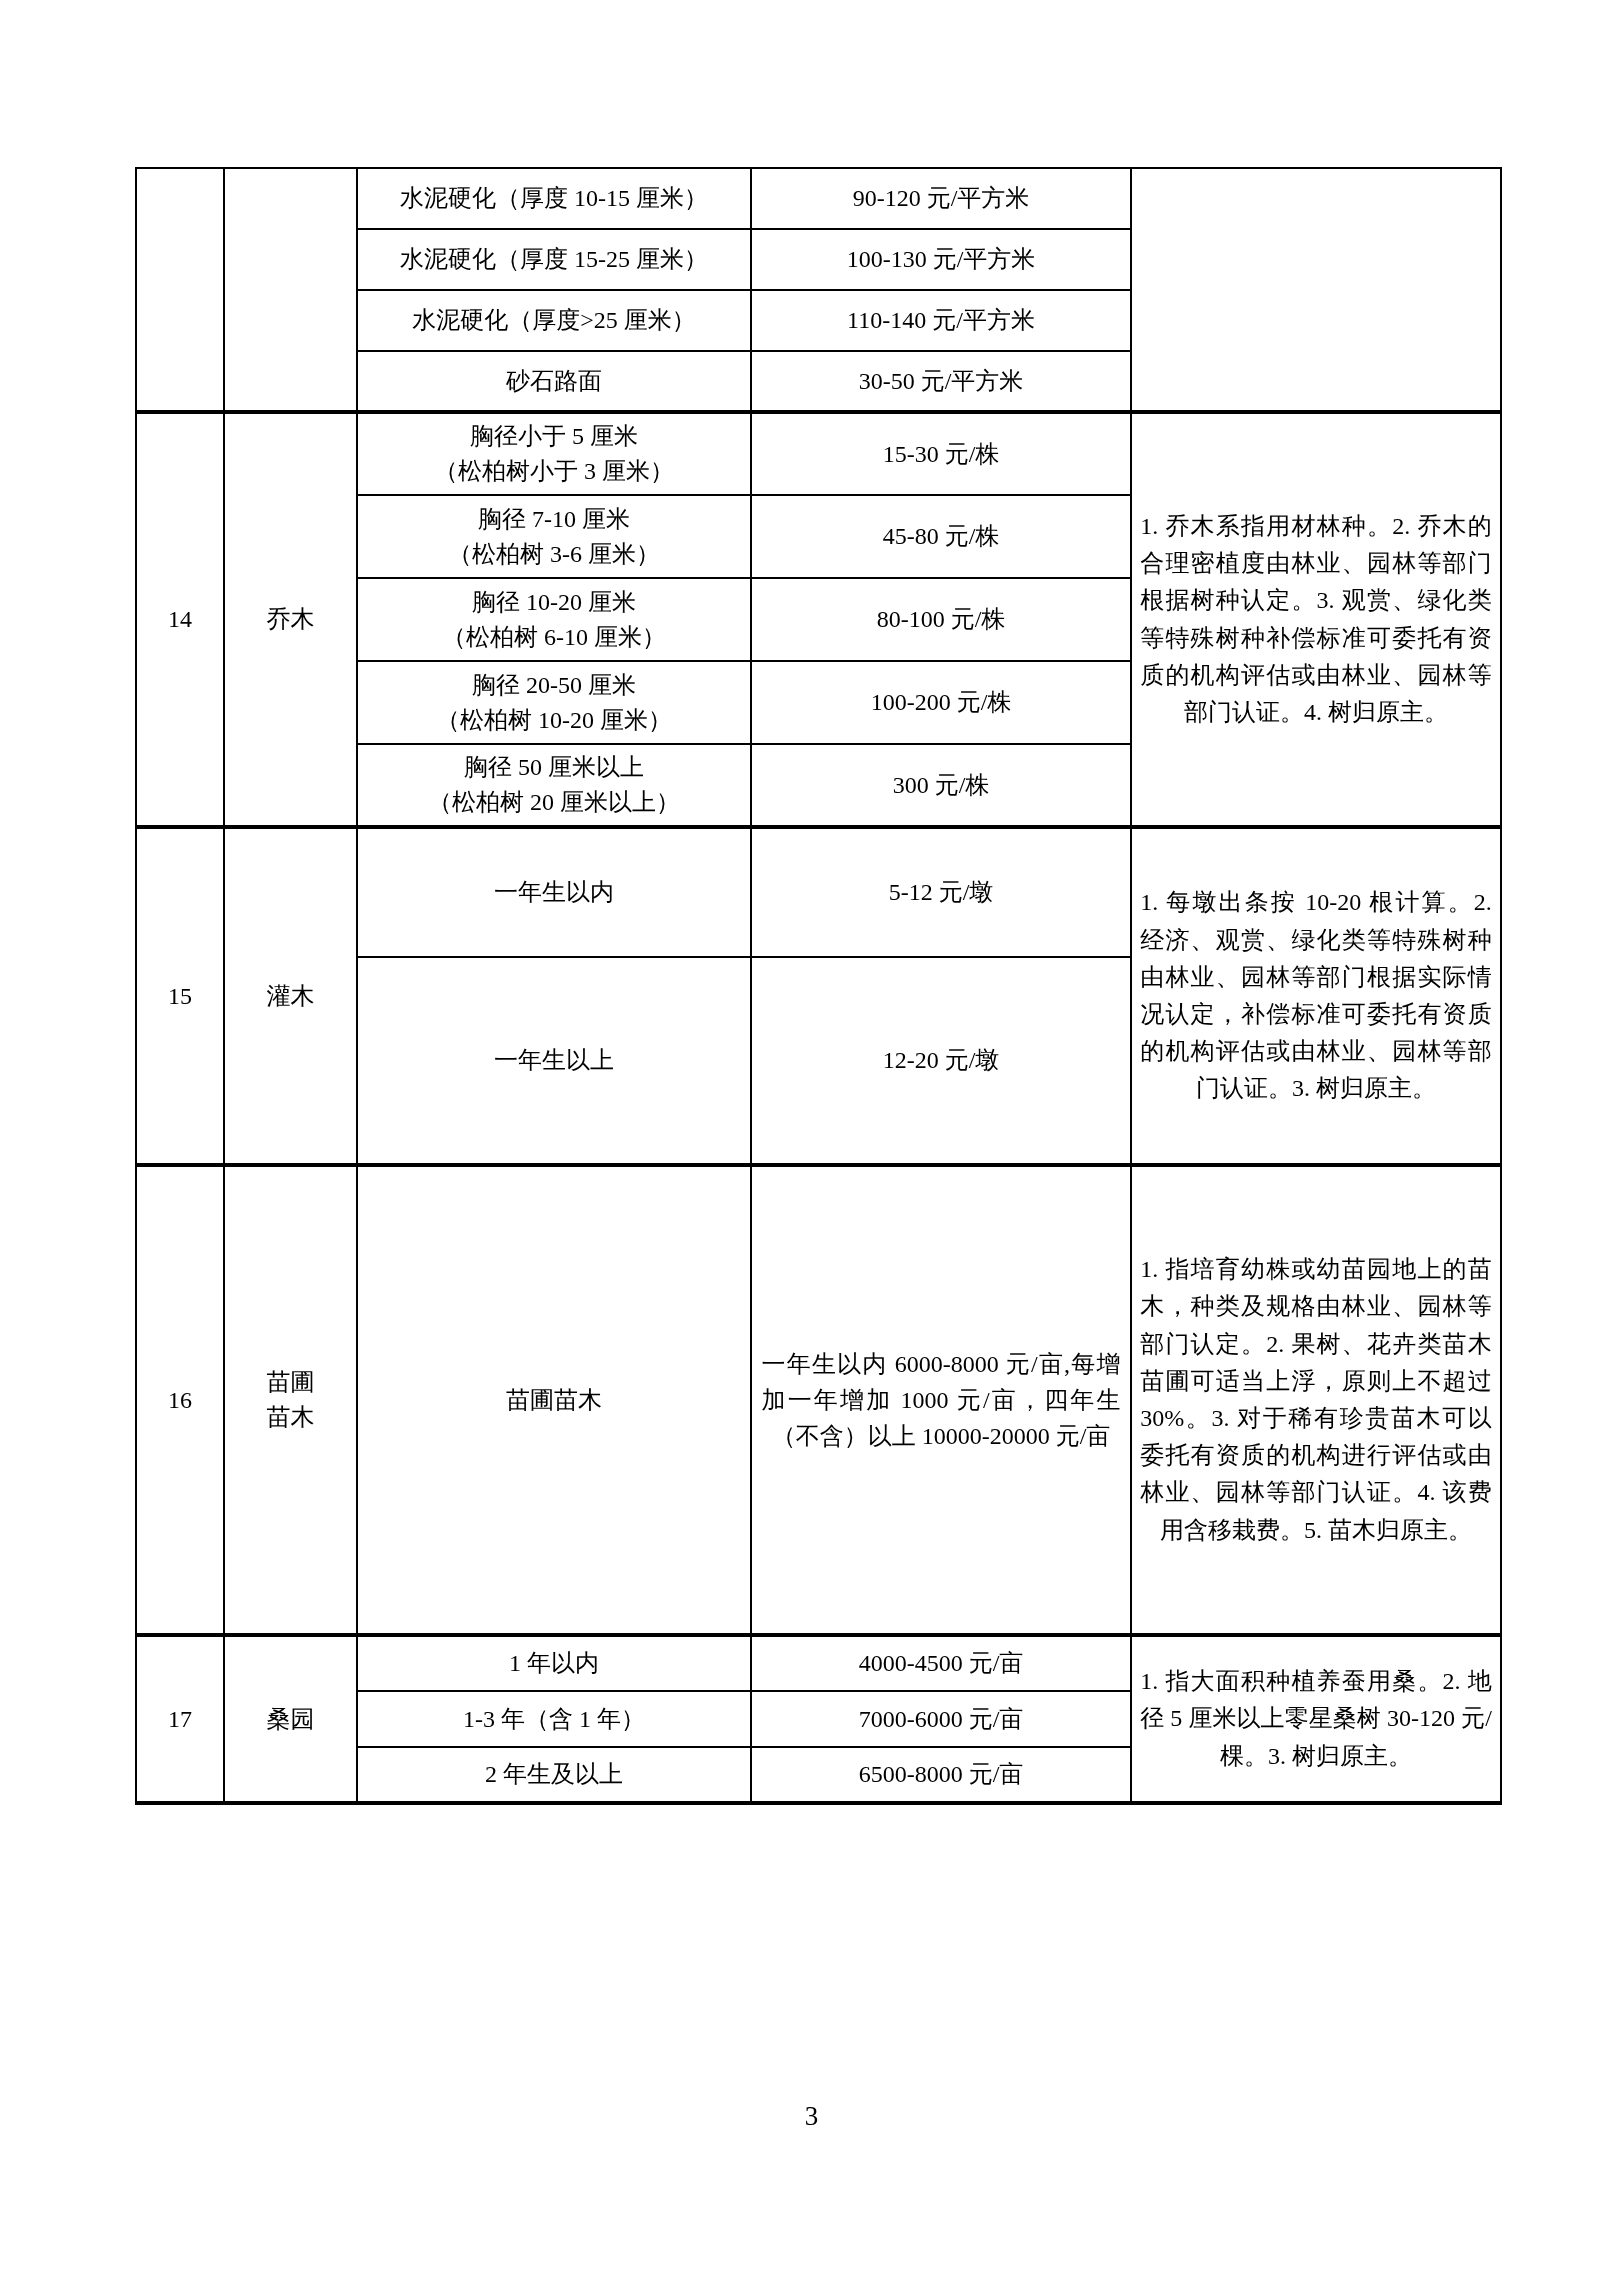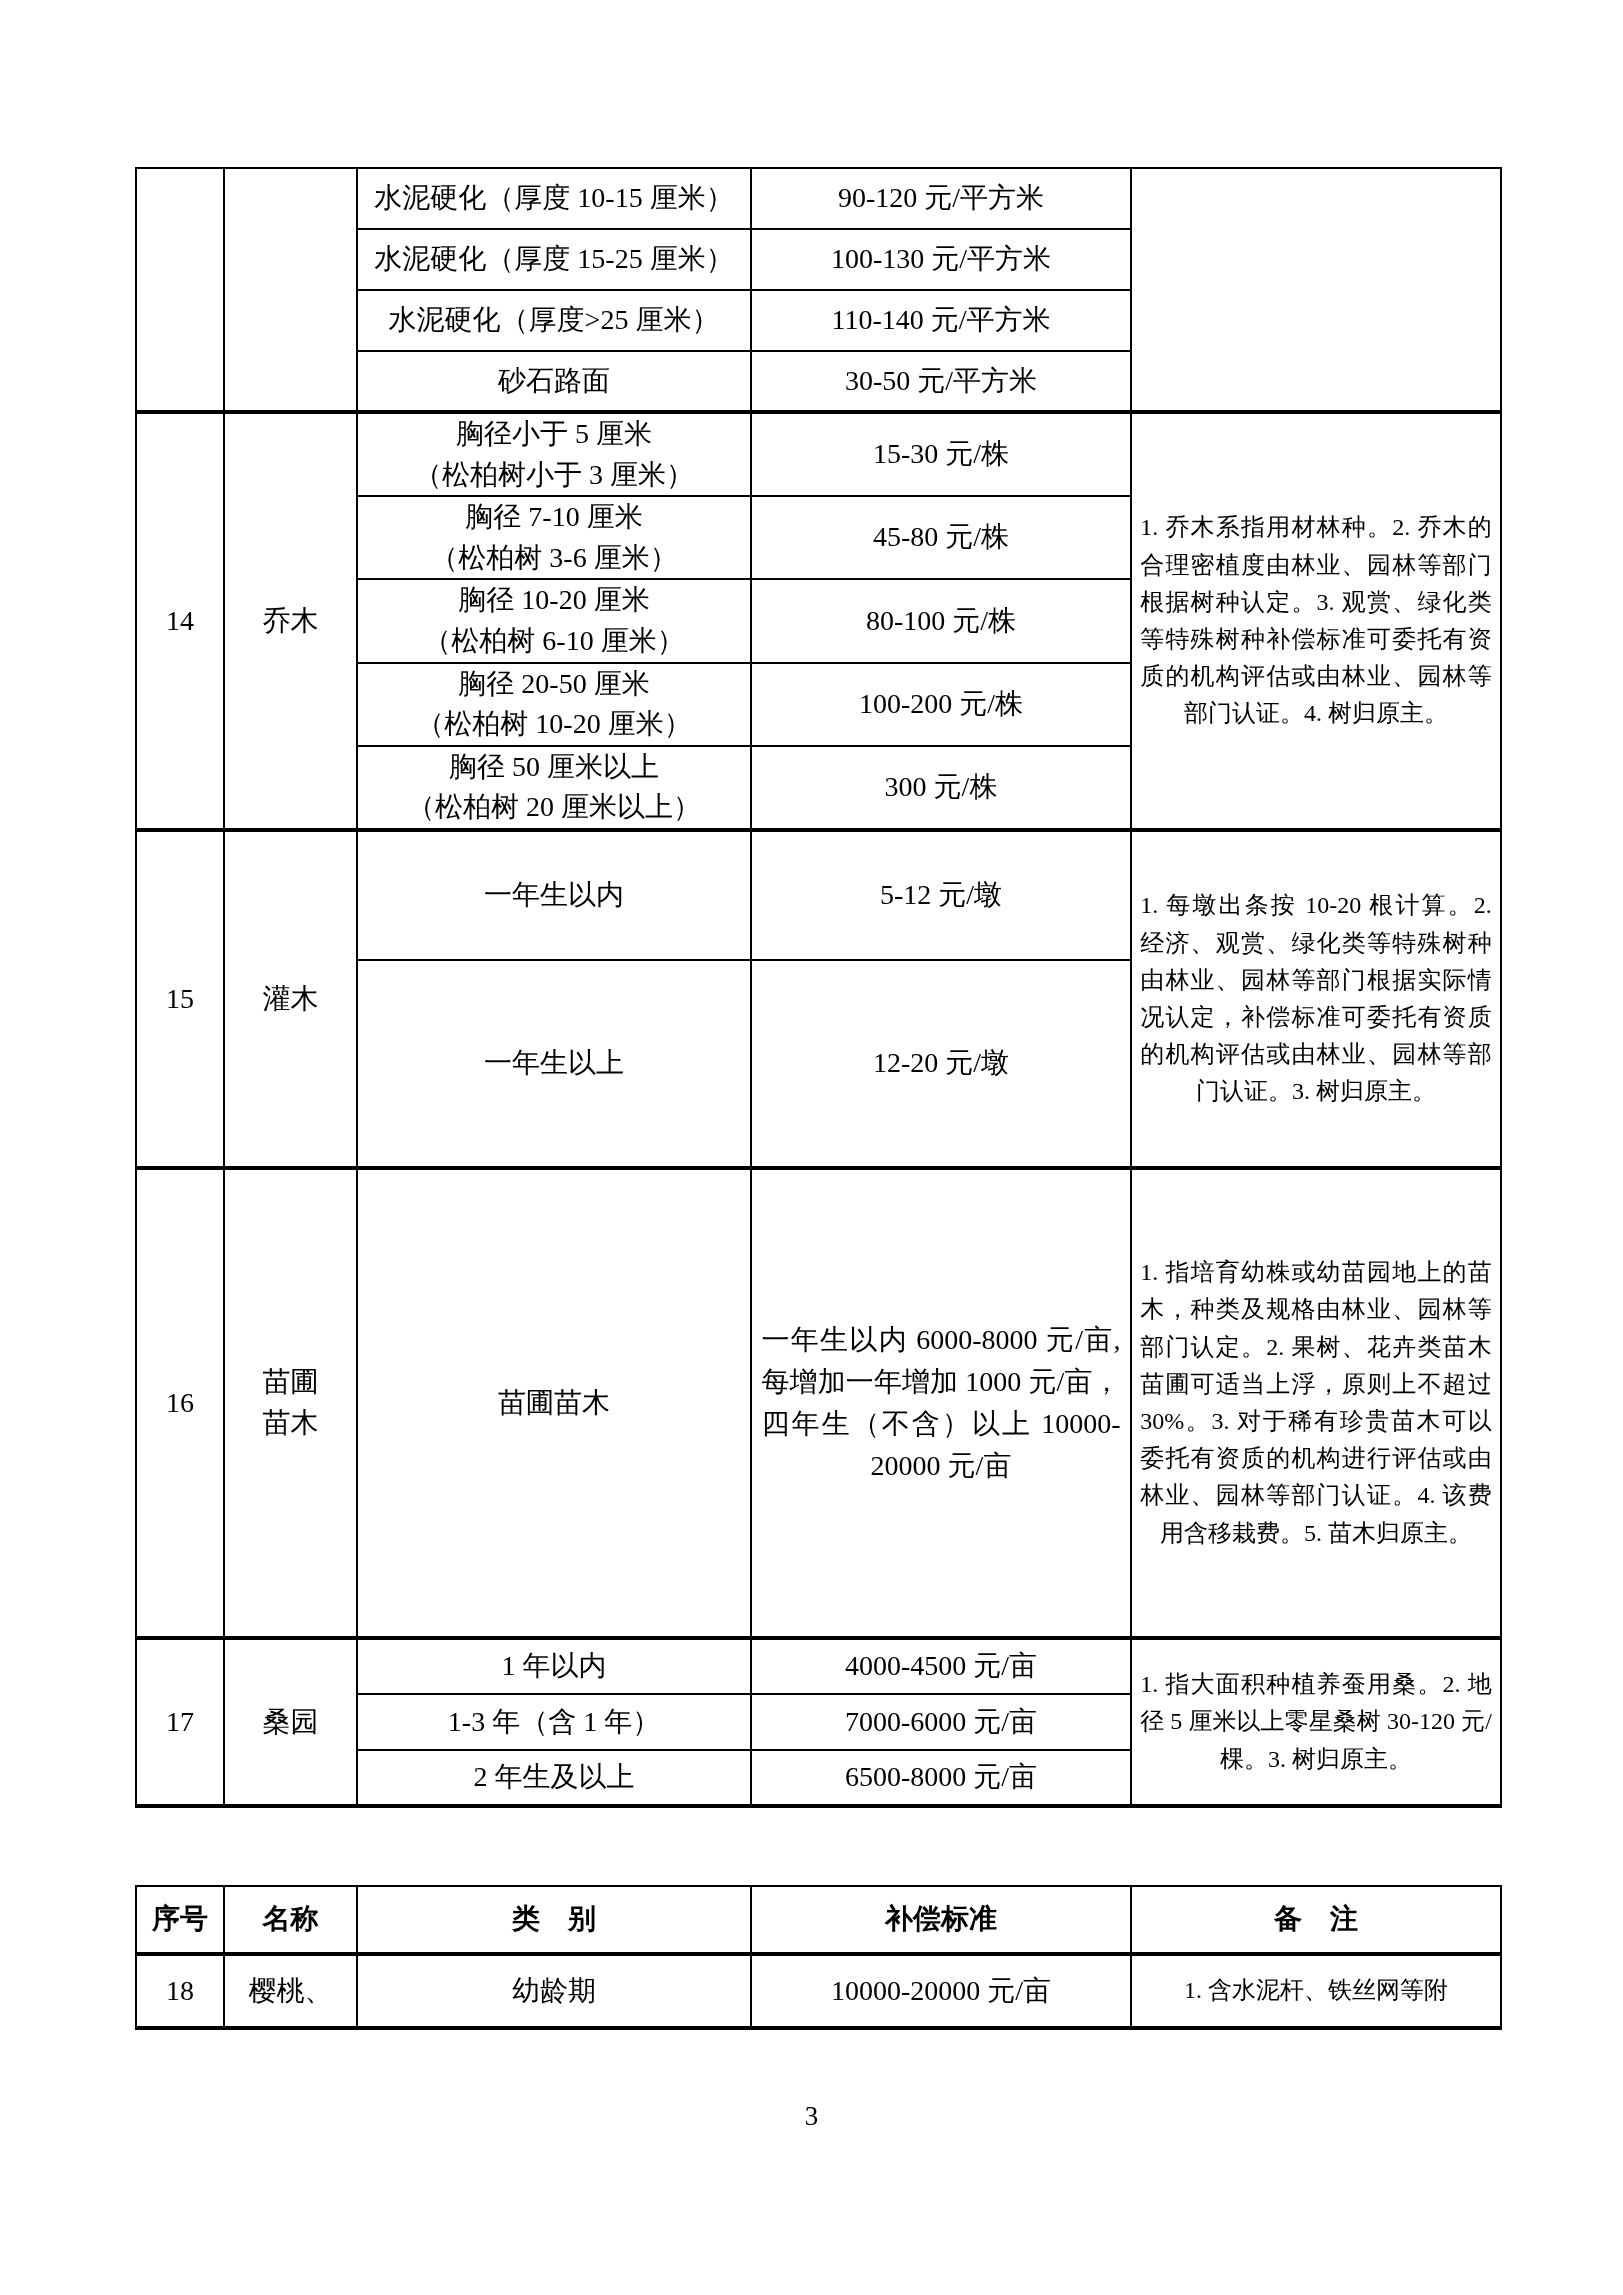--- a/index.html
+++ b/index.html
@@ -20,21 +20,21 @@
     background: #fff;
   }
   #table1 { top: 167px; border-bottom: 4.8px solid #000; }
   #table2 { top: 1885px; border-bottom: 4.8px solid #000; }
   td {
     border: 2px solid #000;
     border-top-width: 2.7px;
     border-bottom-width: 2.7px;
     vertical-align: middle;
     text-align: center;
-    font-size: 28px;
+    font-size: 24px;
     line-height: 1.45;
     padding: 0;
     overflow: hidden;
   }
   tr.major > td { border-top-width: 4.8px; }
   .c-name, .c-cat { white-space: pre-line; }
   .c-rem {
     text-align: justify;
     text-align-last: center;
     font-size: 24px;
@@ -162,42 +162,17 @@
         <td class="c-cat">1-3 年（含 1 年）</td>
         <td class="c-std">7000-6000 元/亩</td>
       </tr>
       <tr class="r17">
         <td class="c-cat">2 年生及以上</td>
         <td class="c-std">6500-8000 元/亩</td>
       </tr>
     </tbody>
   </table>
 
-  <table id="table2">
-    <colgroup>
-      <col style="width:88px">
-      <col style="width:133px">
-      <col style="width:394px">
-      <col style="width:380px">
-      <col style="width:370px">
-    </colgroup>
-    <tbody>
-      <tr class="h2">
-        <td>序号</td>
-        <td>名称</td>
-        <td>类　别</td>
-        <td>补偿标准</td>
-        <td>备　注</td>
-      </tr>
-      <tr class="r18">
-        <td class="c-serial">18</td>
-        <td class="c-name">樱桃、</td>
-        <td class="c-cat">幼龄期</td>
-        <td class="c-std">10000-20000 元/亩</td>
-        <td class="c-rem">1. 含水泥杆、铁丝网等附</td>
-      </tr>
-    </tbody>
-  </table>
 
   <div class="page-number">3</div>
 
 </div>
 
 
 </body></html>

